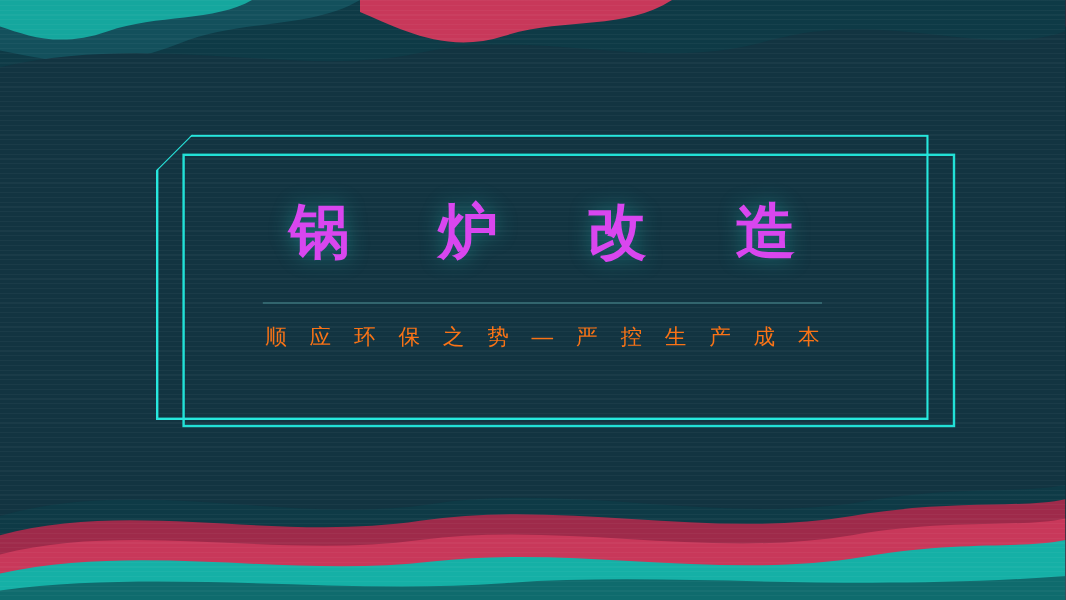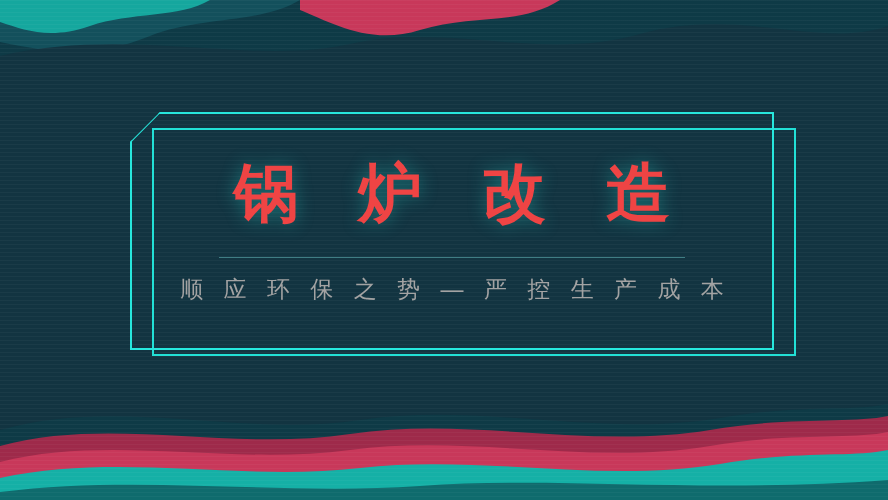--- a/index.html
+++ b/index.html
@@ -75,40 +75,40 @@
     top: 112px;
     width: 644px;
     height: 238px;
     display: flex;
     flex-direction: column;
     align-items: center;
     justify-content: center;
     box-sizing: border-box;
   }
   .main-title {
-    color: #ef4444;
-    font-size: 64px;
+    color: #d946ef;
+    font-size: 50px;
     font-weight: bold;
     letter-spacing: 22px;
     text-indent: 22px;
     line-height: 1.15;
     white-space: nowrap;
     text-shadow: 0 0 18px rgba(46,240,226,0.35);
-    font-family: Liberation Serif, serif;
+    font-family: Liberation Mono, monospace;
   }
   .sub-rule {
     width: 466px;
     height: 1px;
     background: rgba(120, 215, 215, 0.45);
     margin: 26px 0 0 0;
   }
   .sub-title {
     margin-top: 16px;
-    color: #a3a3a3;
-    font-size: 23px;
+    color: #f97316;
+    font-size: 18px;
     letter-spacing: 7px;
     text-indent: 7px;
     white-space: nowrap;
     font-family: "Liberation Sans", "DejaVu Sans", sans-serif;
   }
 </style>
 </head>
 <body>
 
 <div class="stage">

